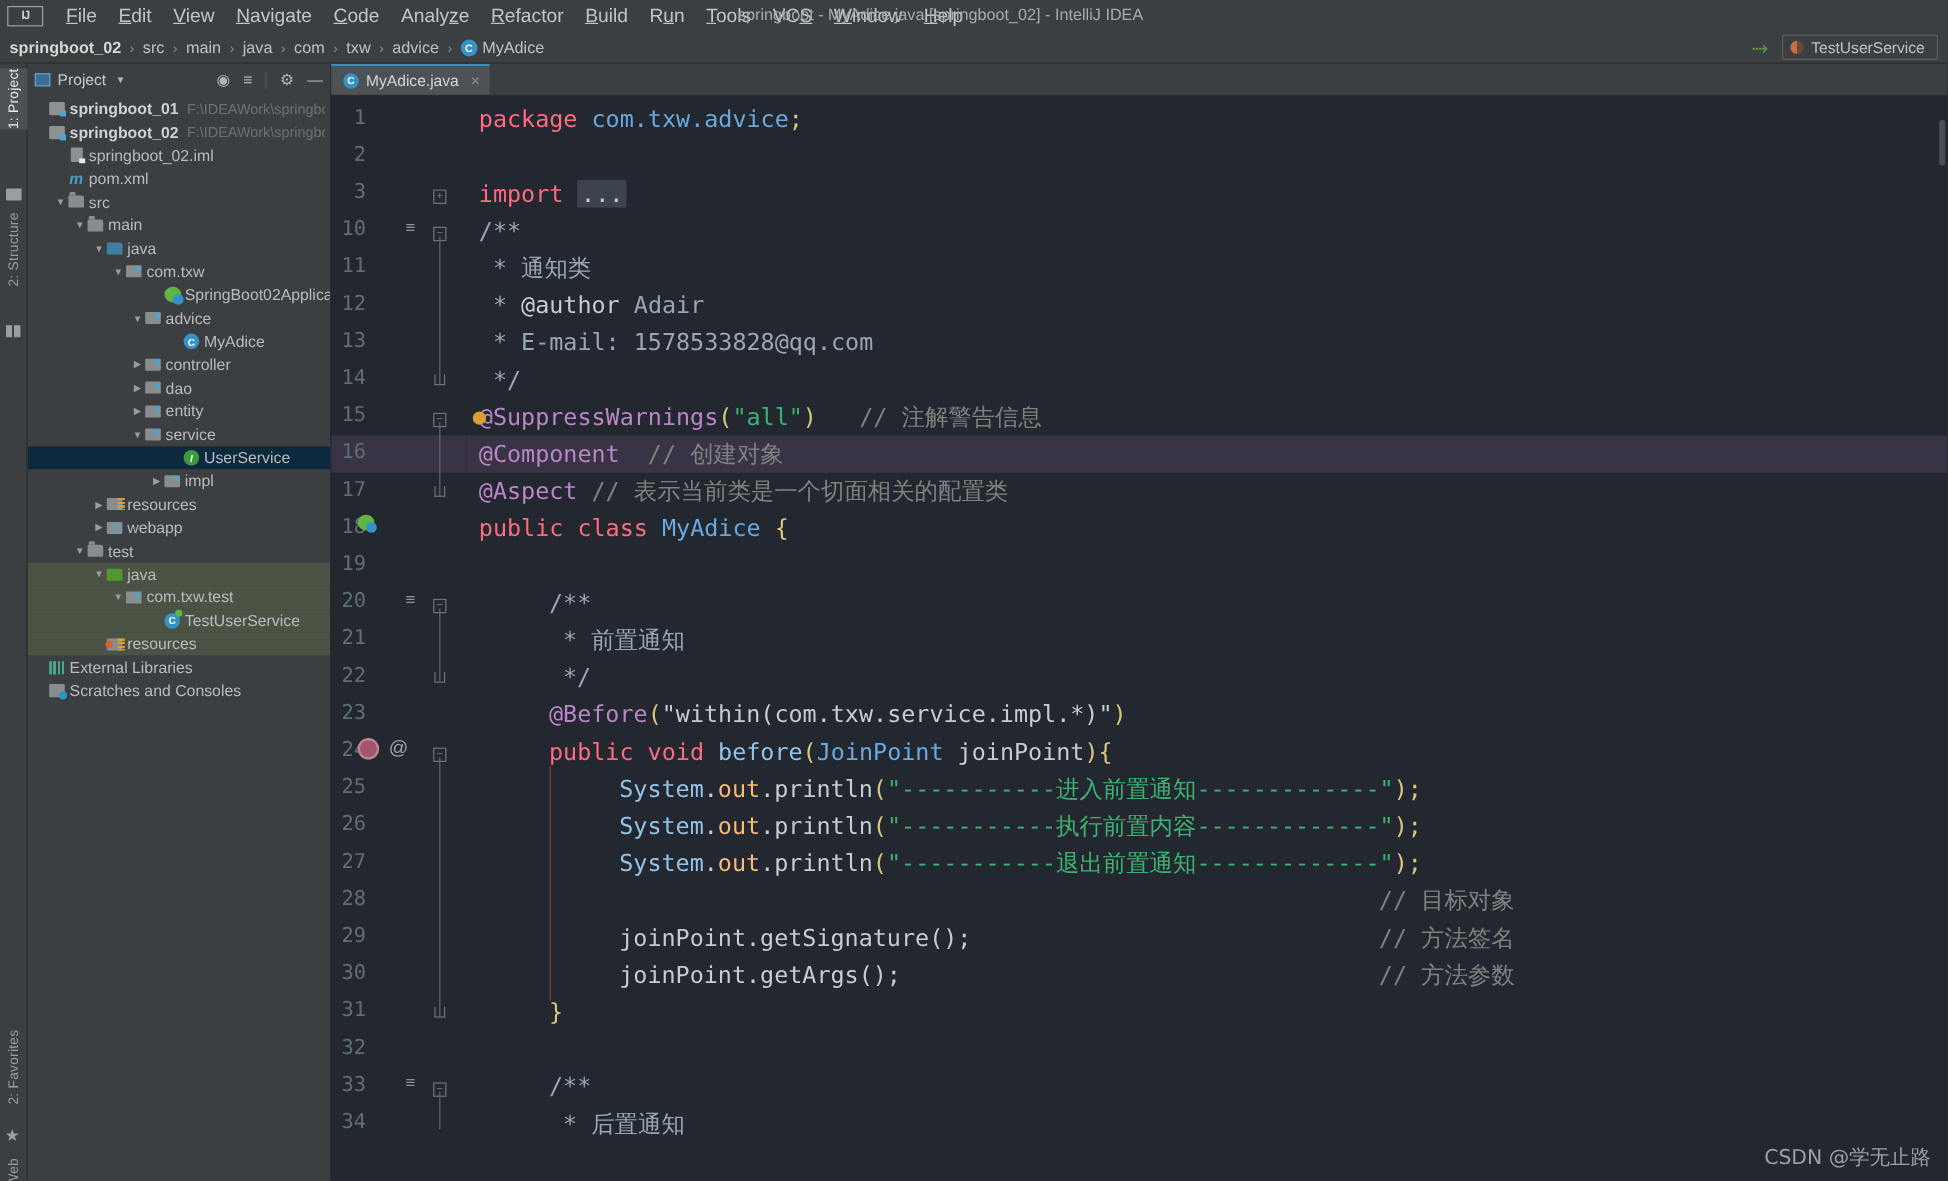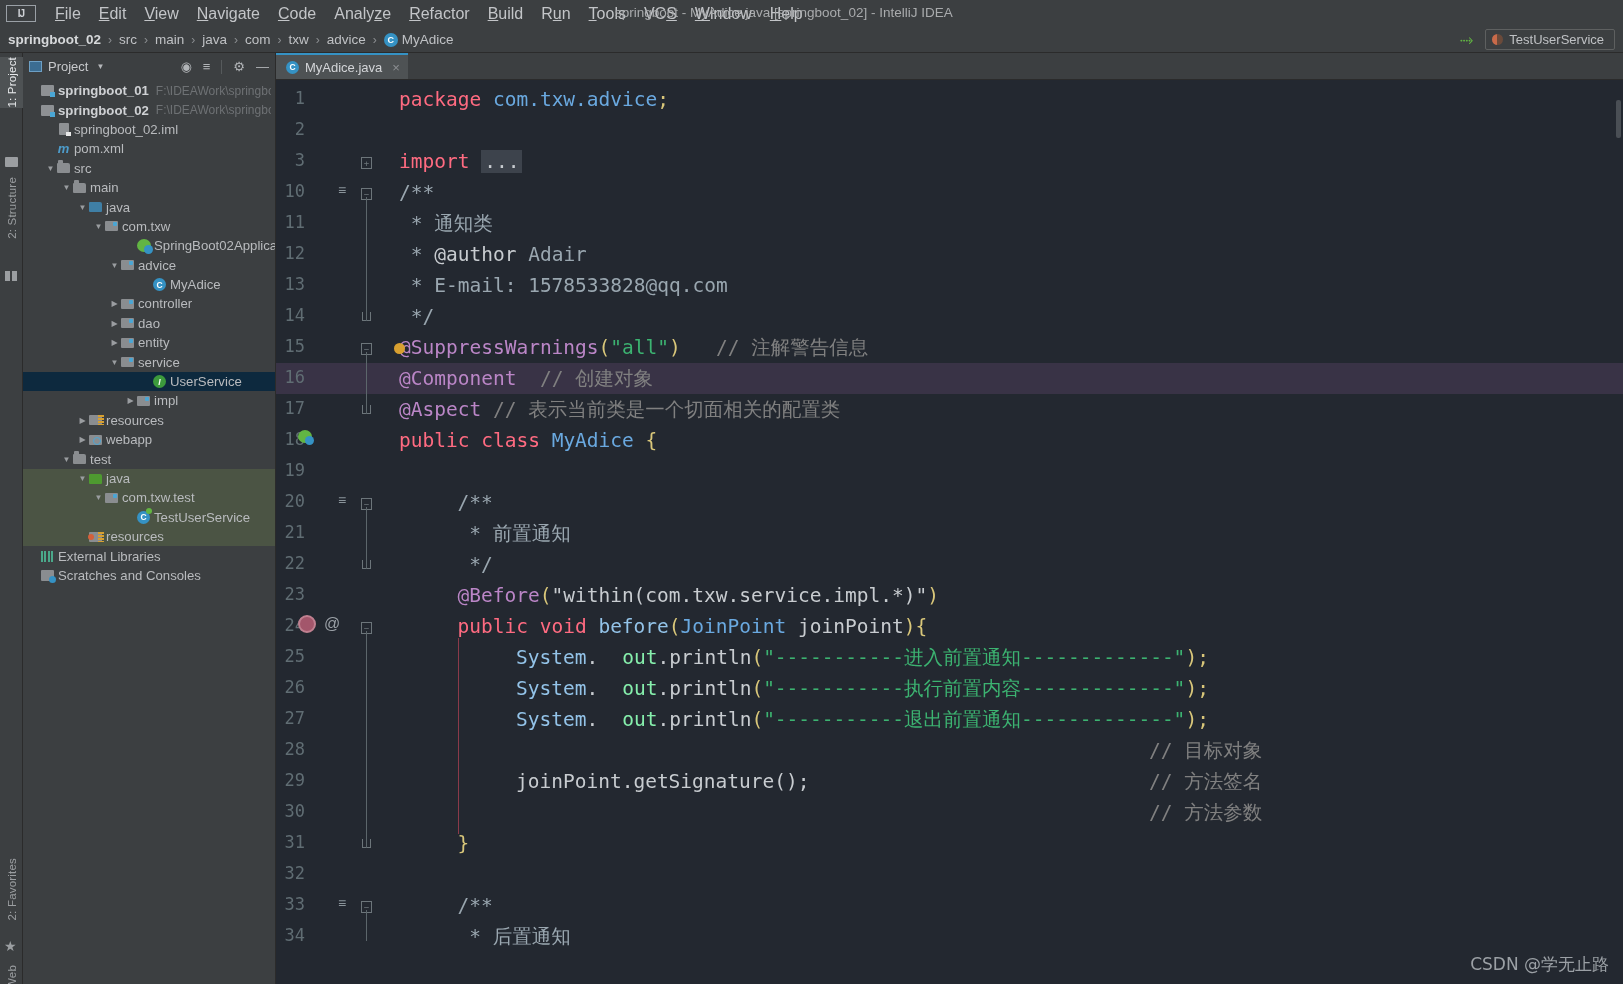--- a/index.html
+++ b/index.html
@@ -294,21 +294,21 @@
   }
   .kw2  { color: #ff6b81; }
   .strg { color: #3cb371; }
   .cmt  { color: #808080; }
   .doc  { color: #9aa7b0; }
   .anno { color: #bb86c7; }
   .typ  { color: #6aa9e0; }
   .fn   { color: #93c3e8; }
   .plain{ color: #c8ccd0; }
   .punc { color: #d9c77a; }
-  .blu  { color: #86efac; margin-left: 24px; }
+  .blu  { color: #fdba74; }
 
   .watermark {
     position: absolute;
     right: 14px; bottom: 8px;
     color: #9ba0a5; font-size: 17px;
     font-family: "DejaVu Sans", sans-serif;
   }
   .scroll-mark {
     position: absolute;
     right: 2px;
@@ -679,20 +679,21 @@
             <div class="codeline" style="top: 345px; left: 10px;"><span class="kw2">public class</span> <span class="typ">MyAdice</span> <span class="punc">{</span></div>
             <div class="codeline" style="top: 407px; left: 68.5px;"><span class="doc">/**</span></div>
             <div class="codeline" style="top: 438px; left: 80.2px;"><span class="doc">* 前置通知</span></div>
             <div class="codeline" style="top: 469px; left: 80.2px;"><span class="doc">*/</span></div>
             <div class="codeline" style="top: 500px; left: 68.5px;"><span class="anno">@Before</span><span class="punc">(</span><span class="plain">"within(com.txw.service.impl.*)"</span><span class="punc">)</span></div>
             <div class="codeline" style="top: 531px; left: 68.5px;"><span class="kw2">public void</span> <span class="fn">before</span><span class="punc">(</span><span class="typ">JoinPoint</span> <span class="plain">joinPoint</span><span class="punc">)</span><span class="punc">{</span></div>
             <div class="codeline" style="top: 562px; left: 127px;"><span class="fn">System</span><span class="plain">.</span><span class="blu">out</span><span class="plain">.</span><span class="plain">println</span><span class="punc">(</span><span class="strg">"-----------进入前置通知-------------"</span><span class="punc">)</span><span class="punc">;</span></div>
             <div class="codeline" style="top: 593px; left: 127px;"><span class="fn">System</span><span class="plain">.</span><span class="blu">out</span><span class="plain">.</span><span class="plain">println</span><span class="punc">(</span><span class="strg">"-----------执行前置内容-------------"</span><span class="punc">)</span><span class="punc">;</span></div>
             <div class="codeline" style="top: 624px; left: 127px;"><span class="fn">System</span><span class="plain">.</span><span class="blu">out</span><span class="plain">.</span><span class="plain">println</span><span class="punc">(</span><span class="strg">"-----------退出前置通知-------------"</span><span class="punc">)</span><span class="punc">;</span></div>
             <div class="codeline" style="top: 686px; left: 127px;"><span class="plain">joinPoint.getSignature();</span></div>
+            <div class="codeline" style="top: 717px; left: 127px;"><span class="plain">joinPoint.getArgs();</span></div>
             <div class="codeline" style="top: 748px; left: 68.5px;"><span class="punc">}</span></div>
             <div class="codeline" style="top: 810px; left: 68.5px;"><span class="doc">/**</span></div>
             <div class="codeline" style="top: 841px; left: 80.2px;"><span class="doc">* 后置通知</span></div>
             <div class="codeline cmt" style="top: 655px; left: 760px;">// 目标对象</div>
             <div class="codeline cmt" style="top: 686px; left: 760px;">// 方法签名</div>
             <div class="codeline cmt" style="top: 717px; left: 760px;">// 方法参数</div>
             <div style="position: absolute; left: 5px; top: 263px; width: 11px; height: 11px; border-radius: 50%; background: rgb(216, 160, 48);"></div>
             <div class="scroll-mark" style="top: 20px;"></div>
           </div>
       </div>

